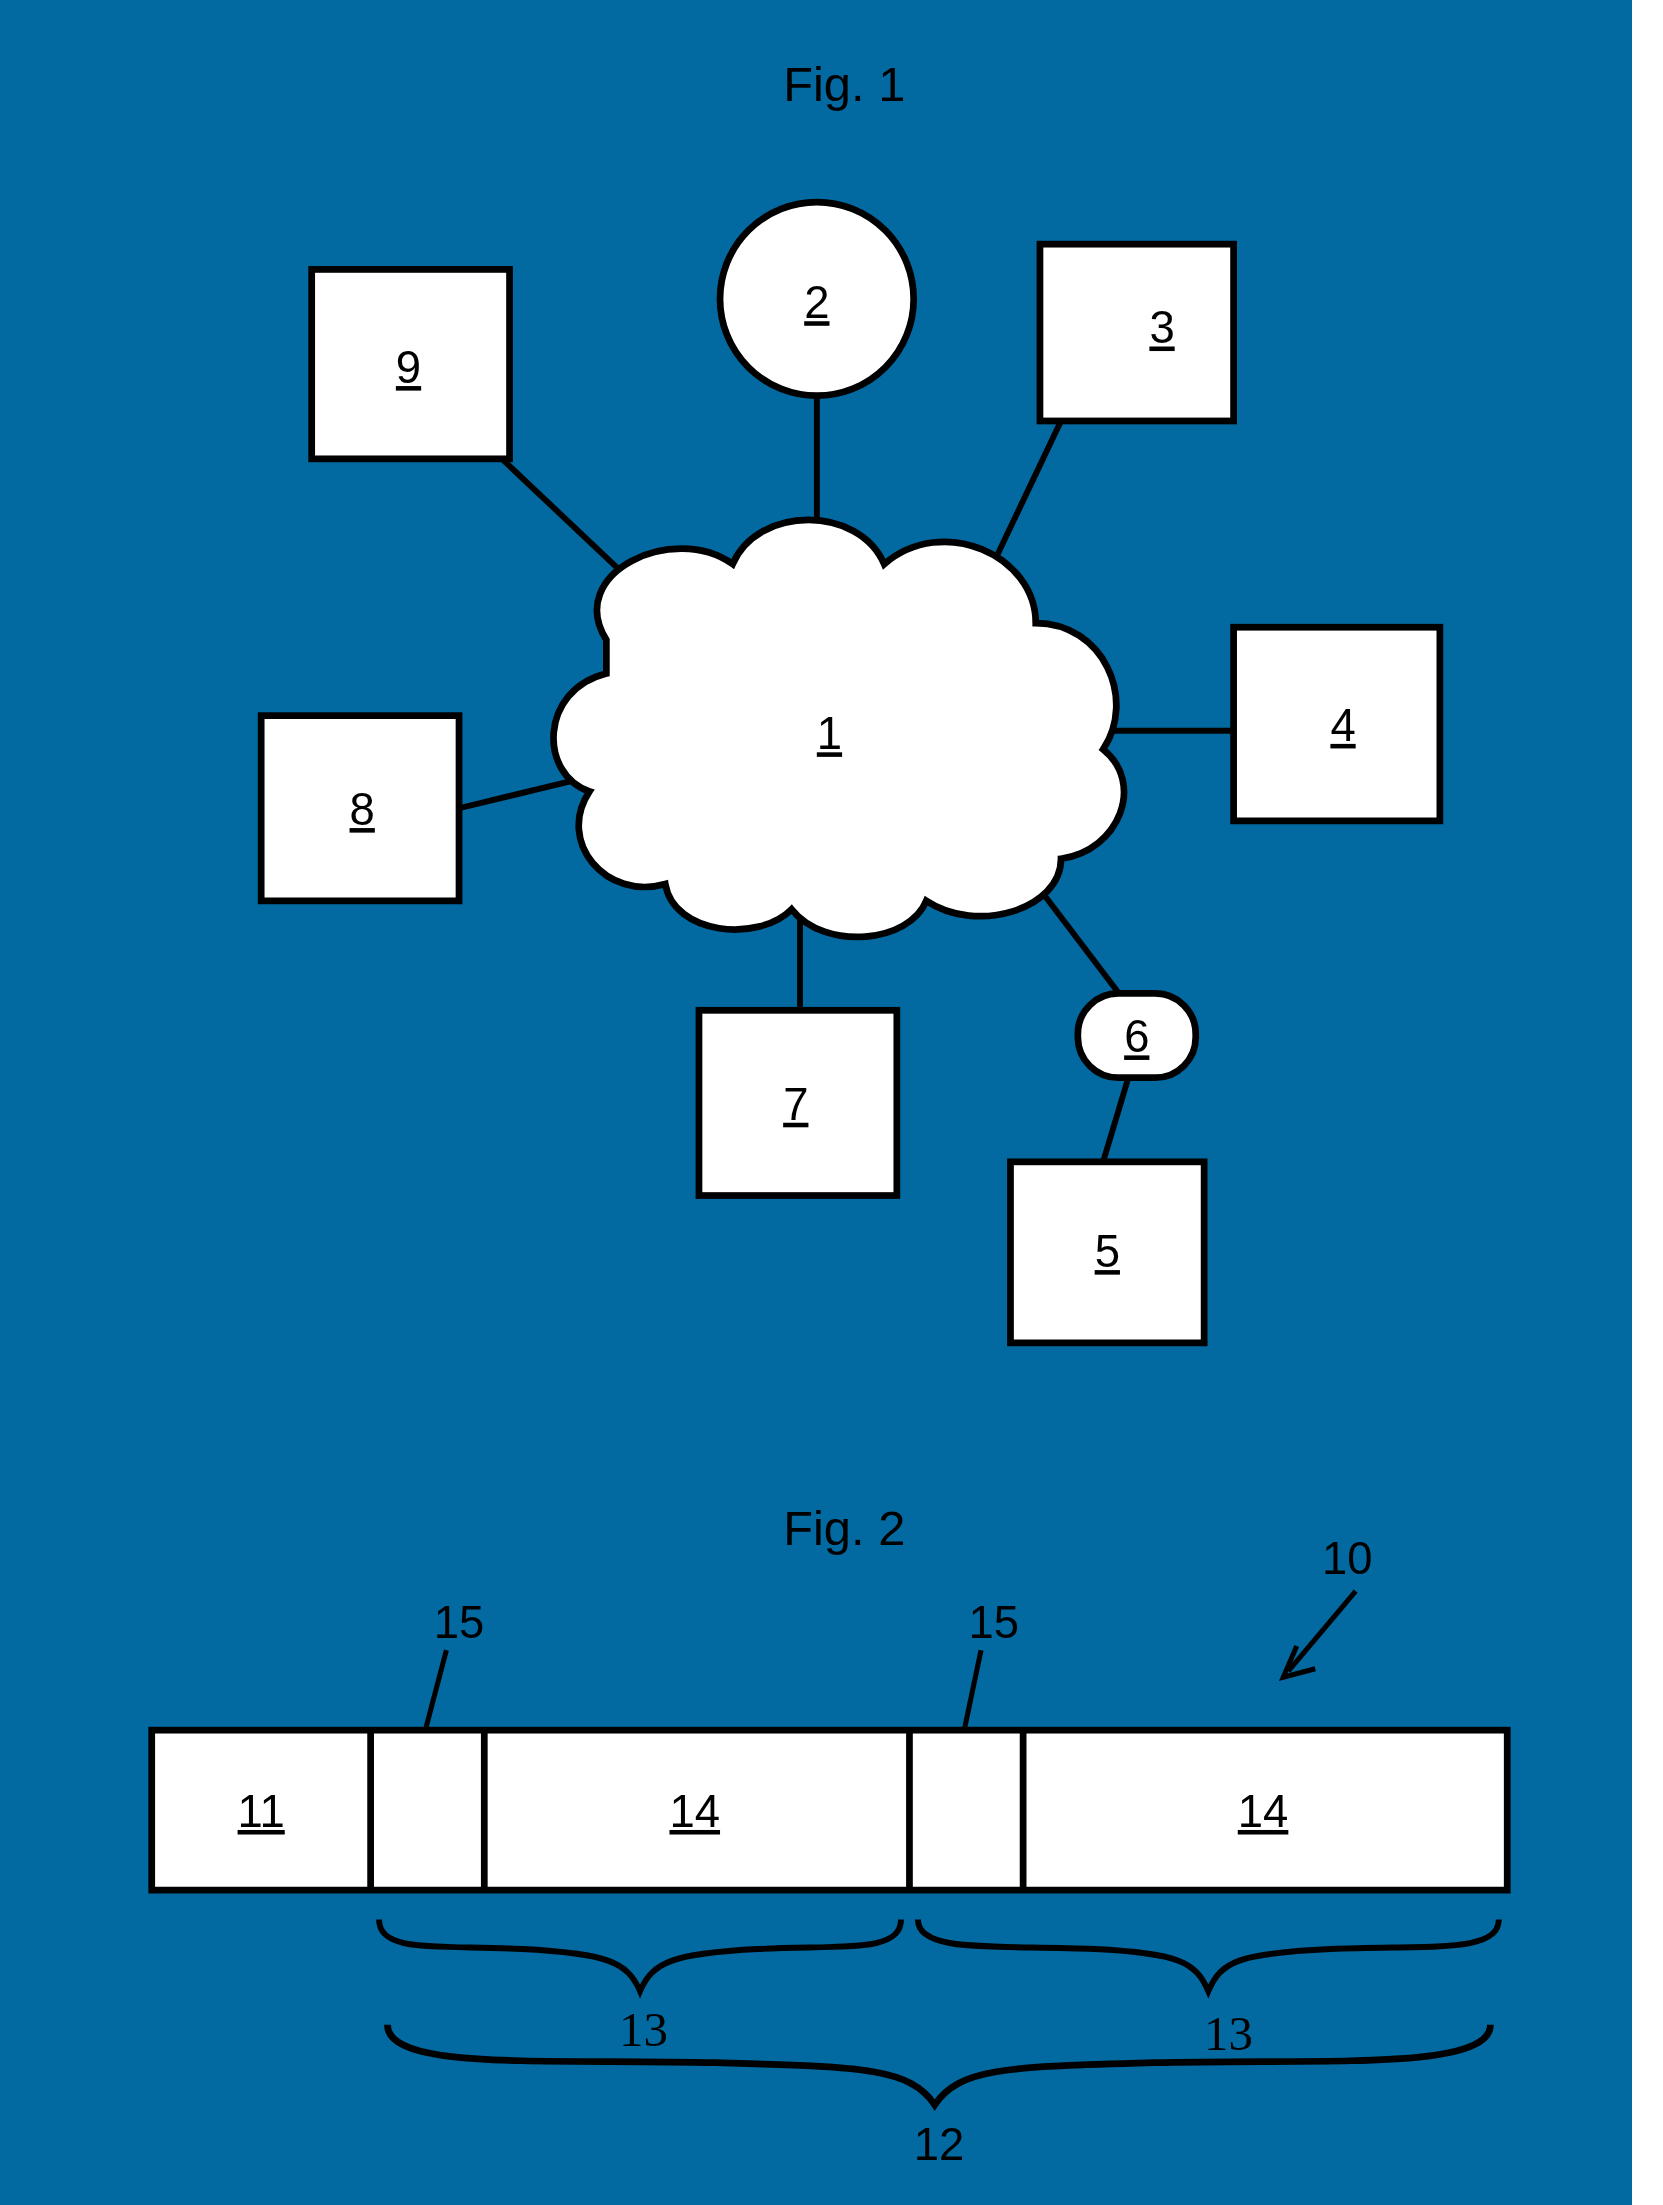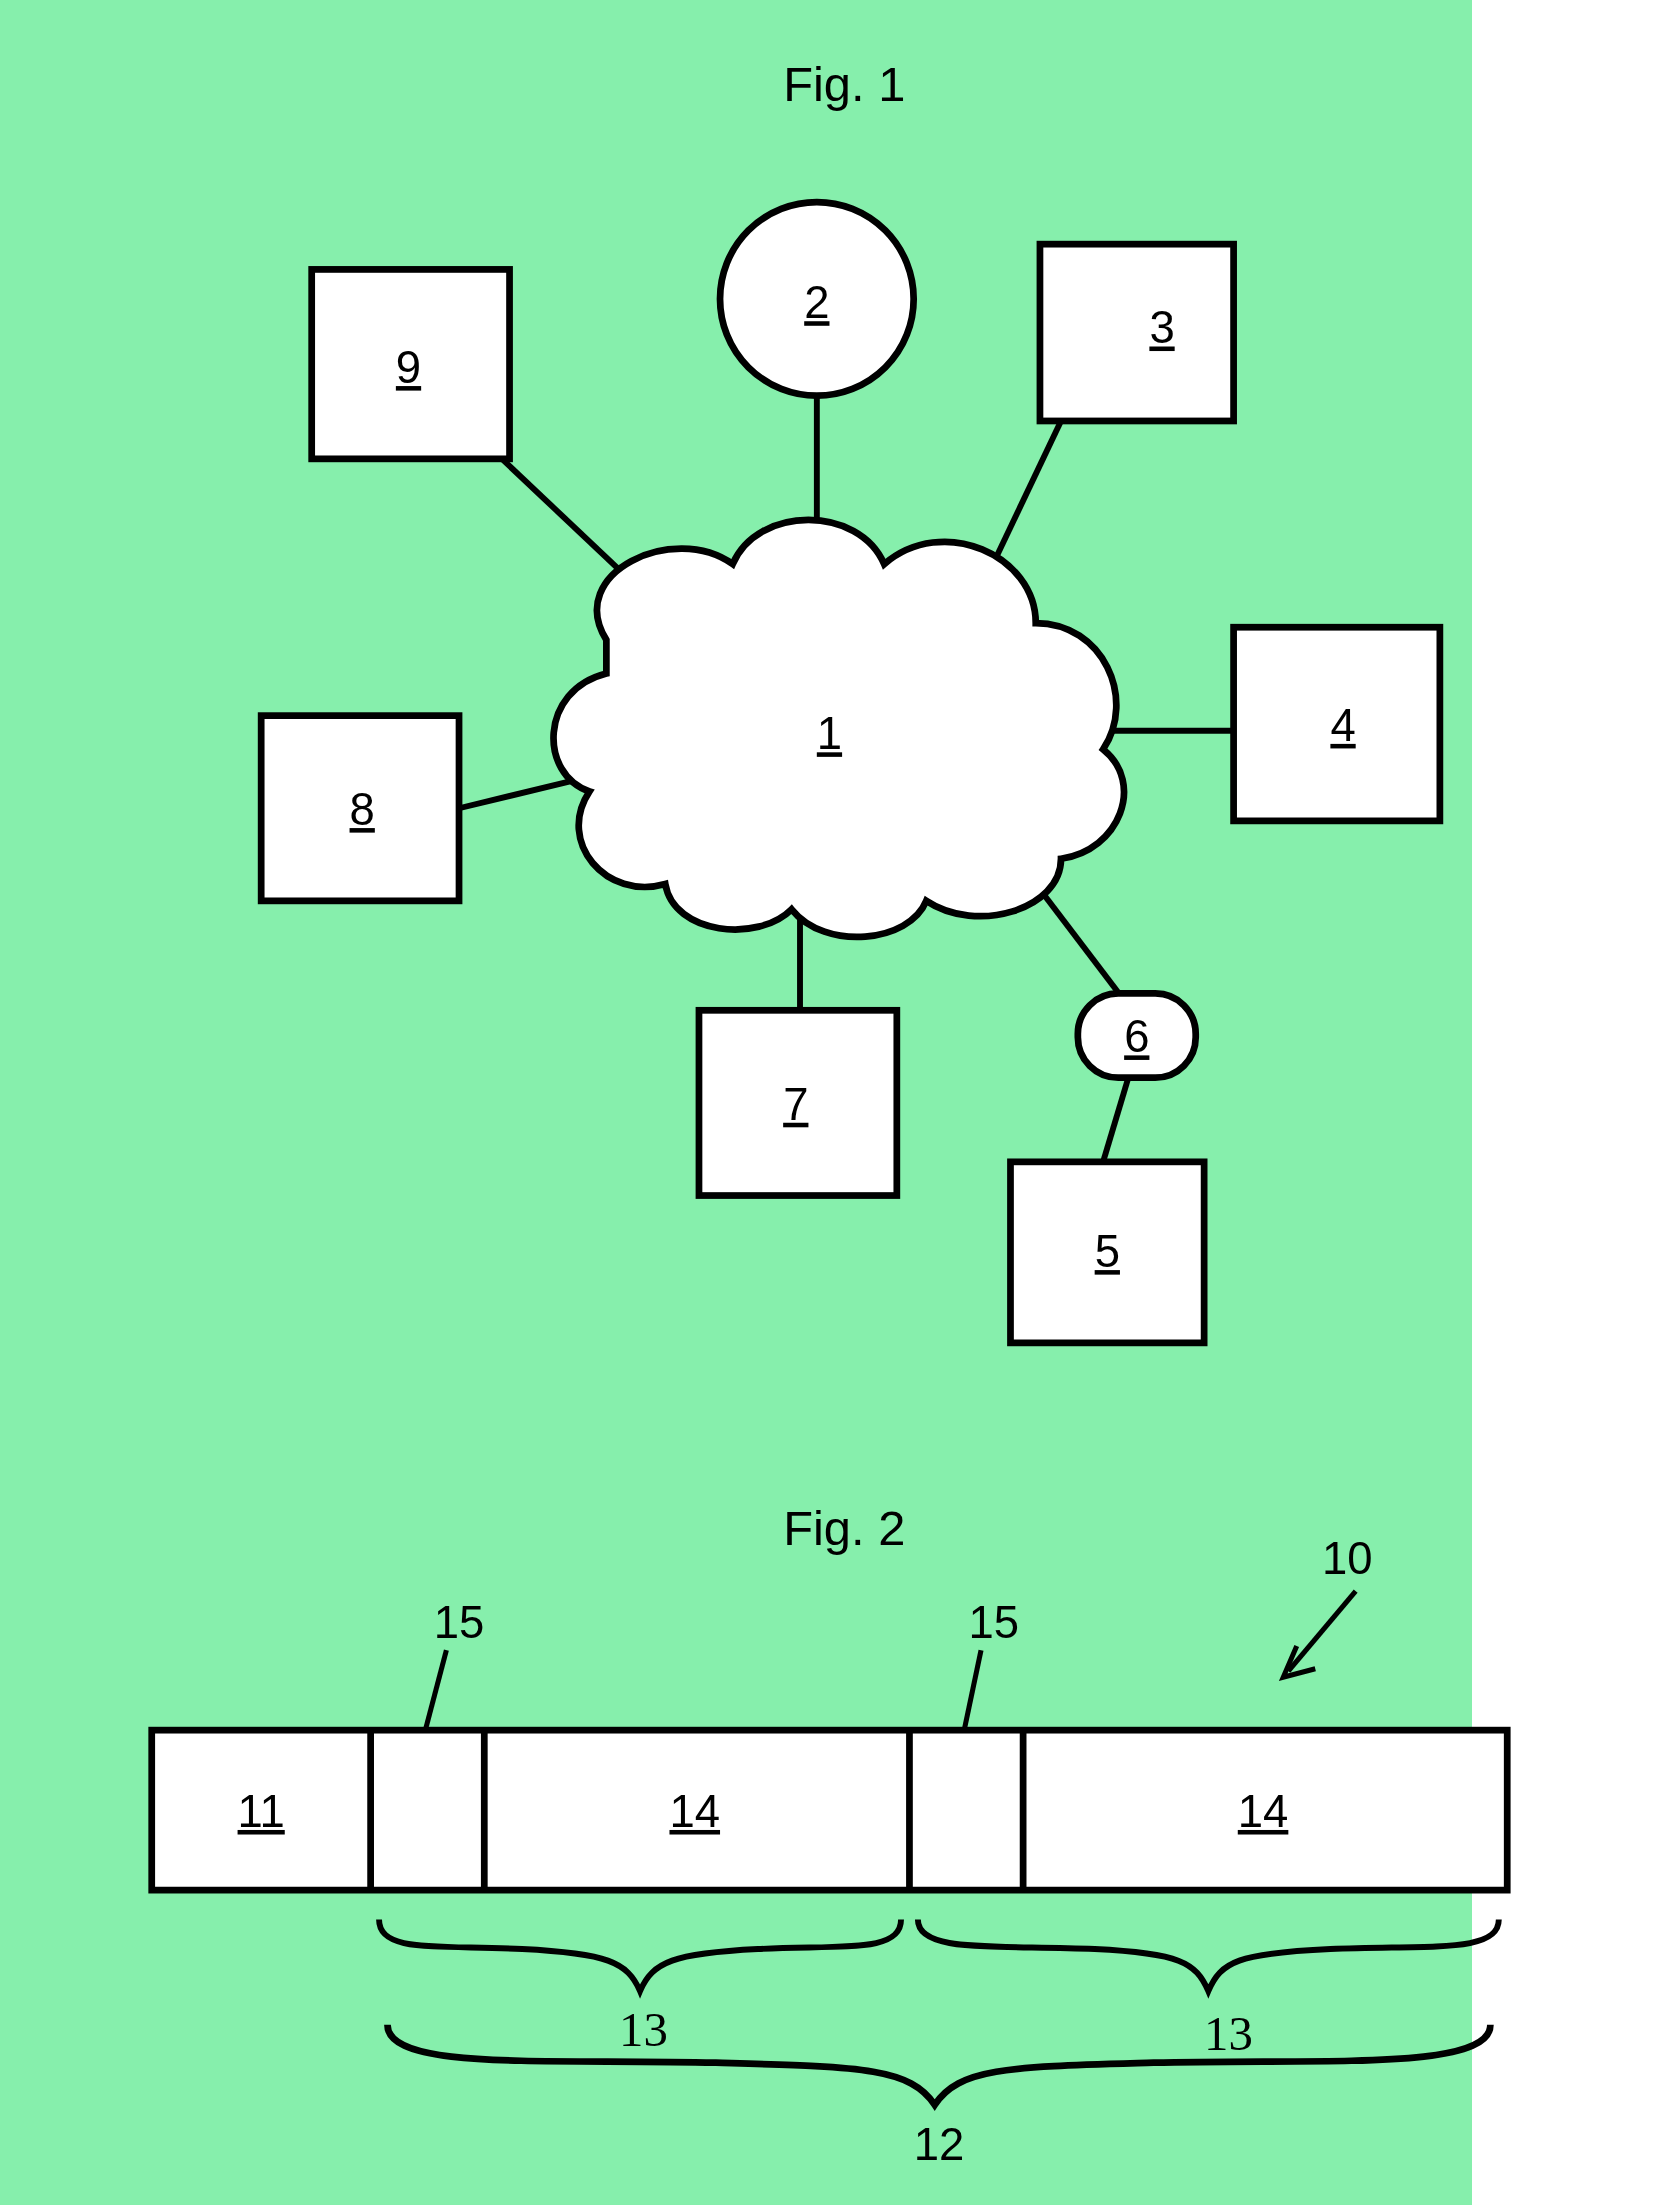--- a/index.html
+++ b/index.html
@@ -2,23 +2,23 @@
 <html style="font-size:13.5px"><head>
 <meta charset="utf-8">
 <style>
   html, body {
     margin: 0;
     padding: 0;
     background: #ffffff;
   }
   .page {
     position: relative;
-    width: 1472px;
+    width: 1632px;
     height: 2205px;
-    background: #86efac;
+    background: #0369a1;
     font-family: Arial, Helvetica, sans-serif;
   }
   svg { display: block; }
   .num {
     font-family: Arial, Helvetica, sans-serif;
     font-size: 54px;
     text-decoration: underline;
     fill: #000;
   }
   .num-plain {

